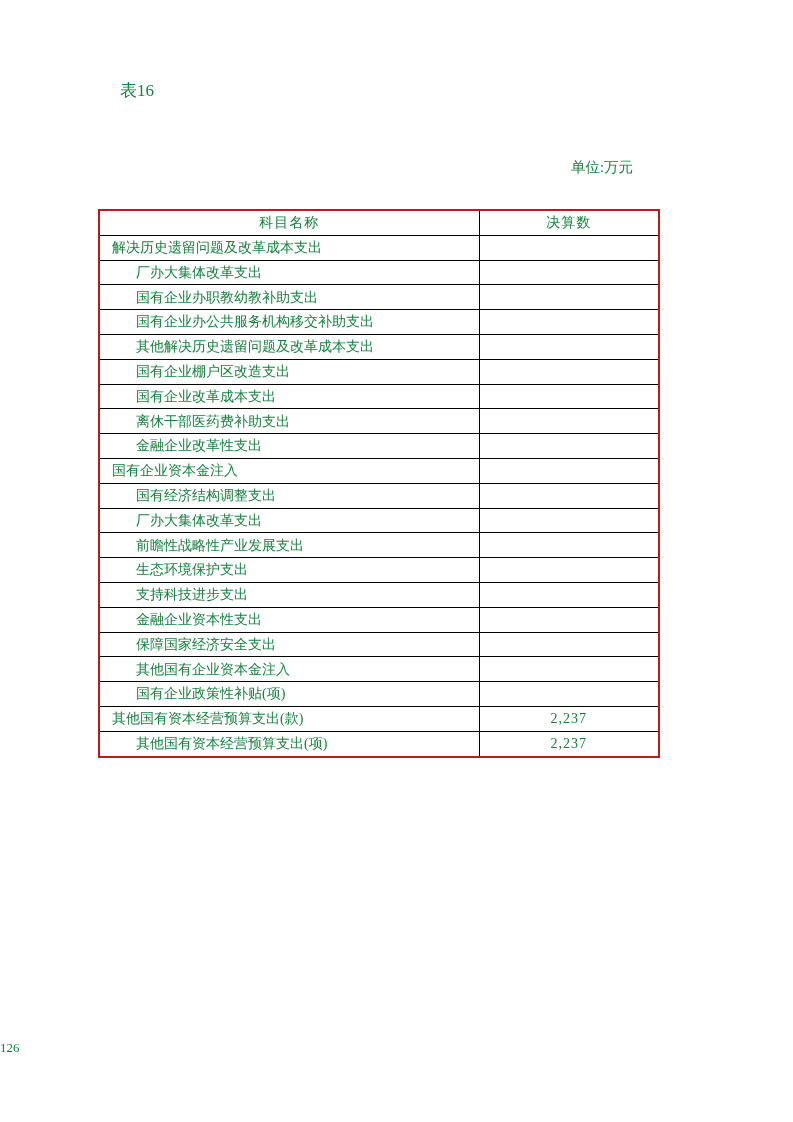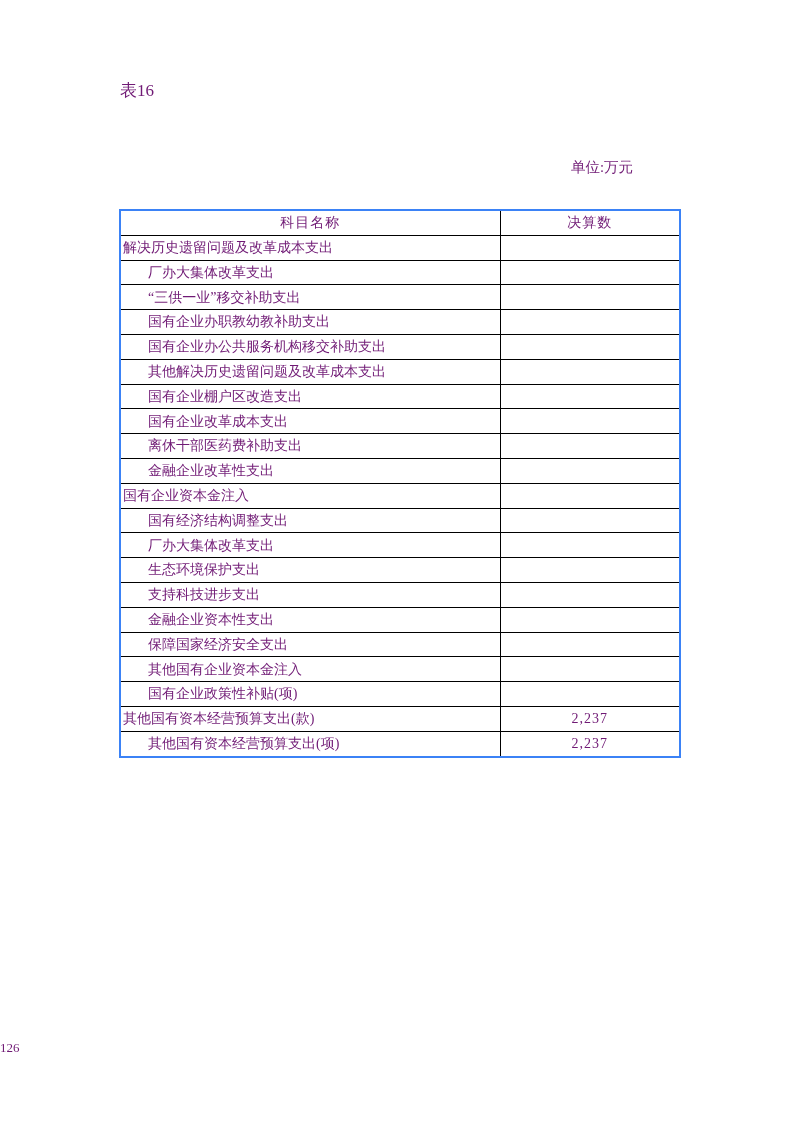--- a/index.html
+++ b/index.html
@@ -5,21 +5,21 @@
   html, body {
     margin: 0;
     padding: 0;
     background: #ffffff;
   }
   .page {
     position: relative;
     width: 740px;
     height: 1122px;
     background: #ffffff;
-    color: #701a75;
+    color: #15803d;
     font-family: "Liberation Serif", "DejaVu Serif", serif;
     overflow: hidden;
   }
   .table-label {
     position: absolute;
     left: 120px;
     top: 81px;
     font-size: 17px;
     line-height: 1.2;
     white-space: nowrap;
@@ -37,45 +37,45 @@
   }
   .unit-note {
     position: absolute;
     left: 571px;
     top: 158px;
     font-size: 14.5px;
     white-space: nowrap;
   }
   table.budget-table {
     position: absolute;
-    left: 119px;
+    left: 98px;
     top: 209px;
     width: 560px;
     border-collapse: collapse;
     table-layout: fixed;
-    border: 2px solid #3b82f6;
+    border: 2px solid #b91c1c;
     font-family: Liberation Serif, serif;
   }
   table.budget-table th,
   table.budget-table td {
     border: 1px solid #000000;
     height: 23.8px;
     padding: 0;
     font-size: 14px;
     font-weight: normal;
     line-height: 1.1;
     overflow: hidden;
     white-space: nowrap;
   }
   table.budget-table th {
     text-align: center;
     letter-spacing: 1px;
   }
-  td.name-cell.level-1 { padding-left: 2px; margin-top: 46px; }
-  td.name-cell.level-2 { padding-left: 27px; }
+  td.name-cell.level-1 { padding-left: 12px; margin-top: 46px; }
+  td.name-cell.level-2 { padding-left: 36px; }
   td.value-cell {
     text-align: center;
     padding-right: 5px;
     letter-spacing: 1px;
   }
   .page-number {
     position: absolute;
     left: 0;
     top: 1040px;
     width: 793px;
@@ -108,24 +108,20 @@
     <tbody id="table-body">
         <tr>
           <td class="name-cell level-1">解决历史遗留问题及改革成本支出</td>
           <td class="value-cell"></td>
         </tr>
         <tr>
           <td class="name-cell level-2">厂办大集体改革支出</td>
           <td class="value-cell"></td>
         </tr>
         <tr>
-          <td class="name-cell level-2">“三供一业”移交补助支出</td>
-          <td class="value-cell"></td>
-        </tr>
-        <tr>
           <td class="name-cell level-2">国有企业办职教幼教补助支出</td>
           <td class="value-cell"></td>
         </tr>
         <tr>
           <td class="name-cell level-2">国有企业办公共服务机构移交补助支出</td>
           <td class="value-cell"></td>
         </tr>
         <tr>
           <td class="name-cell level-2">其他解决历史遗留问题及改革成本支出</td>
           <td class="value-cell"></td>
@@ -149,20 +145,24 @@
         <tr>
           <td class="name-cell level-1">国有企业资本金注入</td>
           <td class="value-cell"></td>
         </tr>
         <tr>
           <td class="name-cell level-2">国有经济结构调整支出</td>
           <td class="value-cell"></td>
         </tr>
         <tr>
           <td class="name-cell level-2">厂办大集体改革支出</td>
+          <td class="value-cell"></td>
+        </tr>
+        <tr>
+          <td class="name-cell level-2">前瞻性战略性产业发展支出</td>
           <td class="value-cell"></td>
         </tr>
         <tr>
           <td class="name-cell level-2">生态环境保护支出</td>
           <td class="value-cell"></td>
         </tr>
         <tr>
           <td class="name-cell level-2">支持科技进步支出</td>
           <td class="value-cell"></td>
         </tr>

